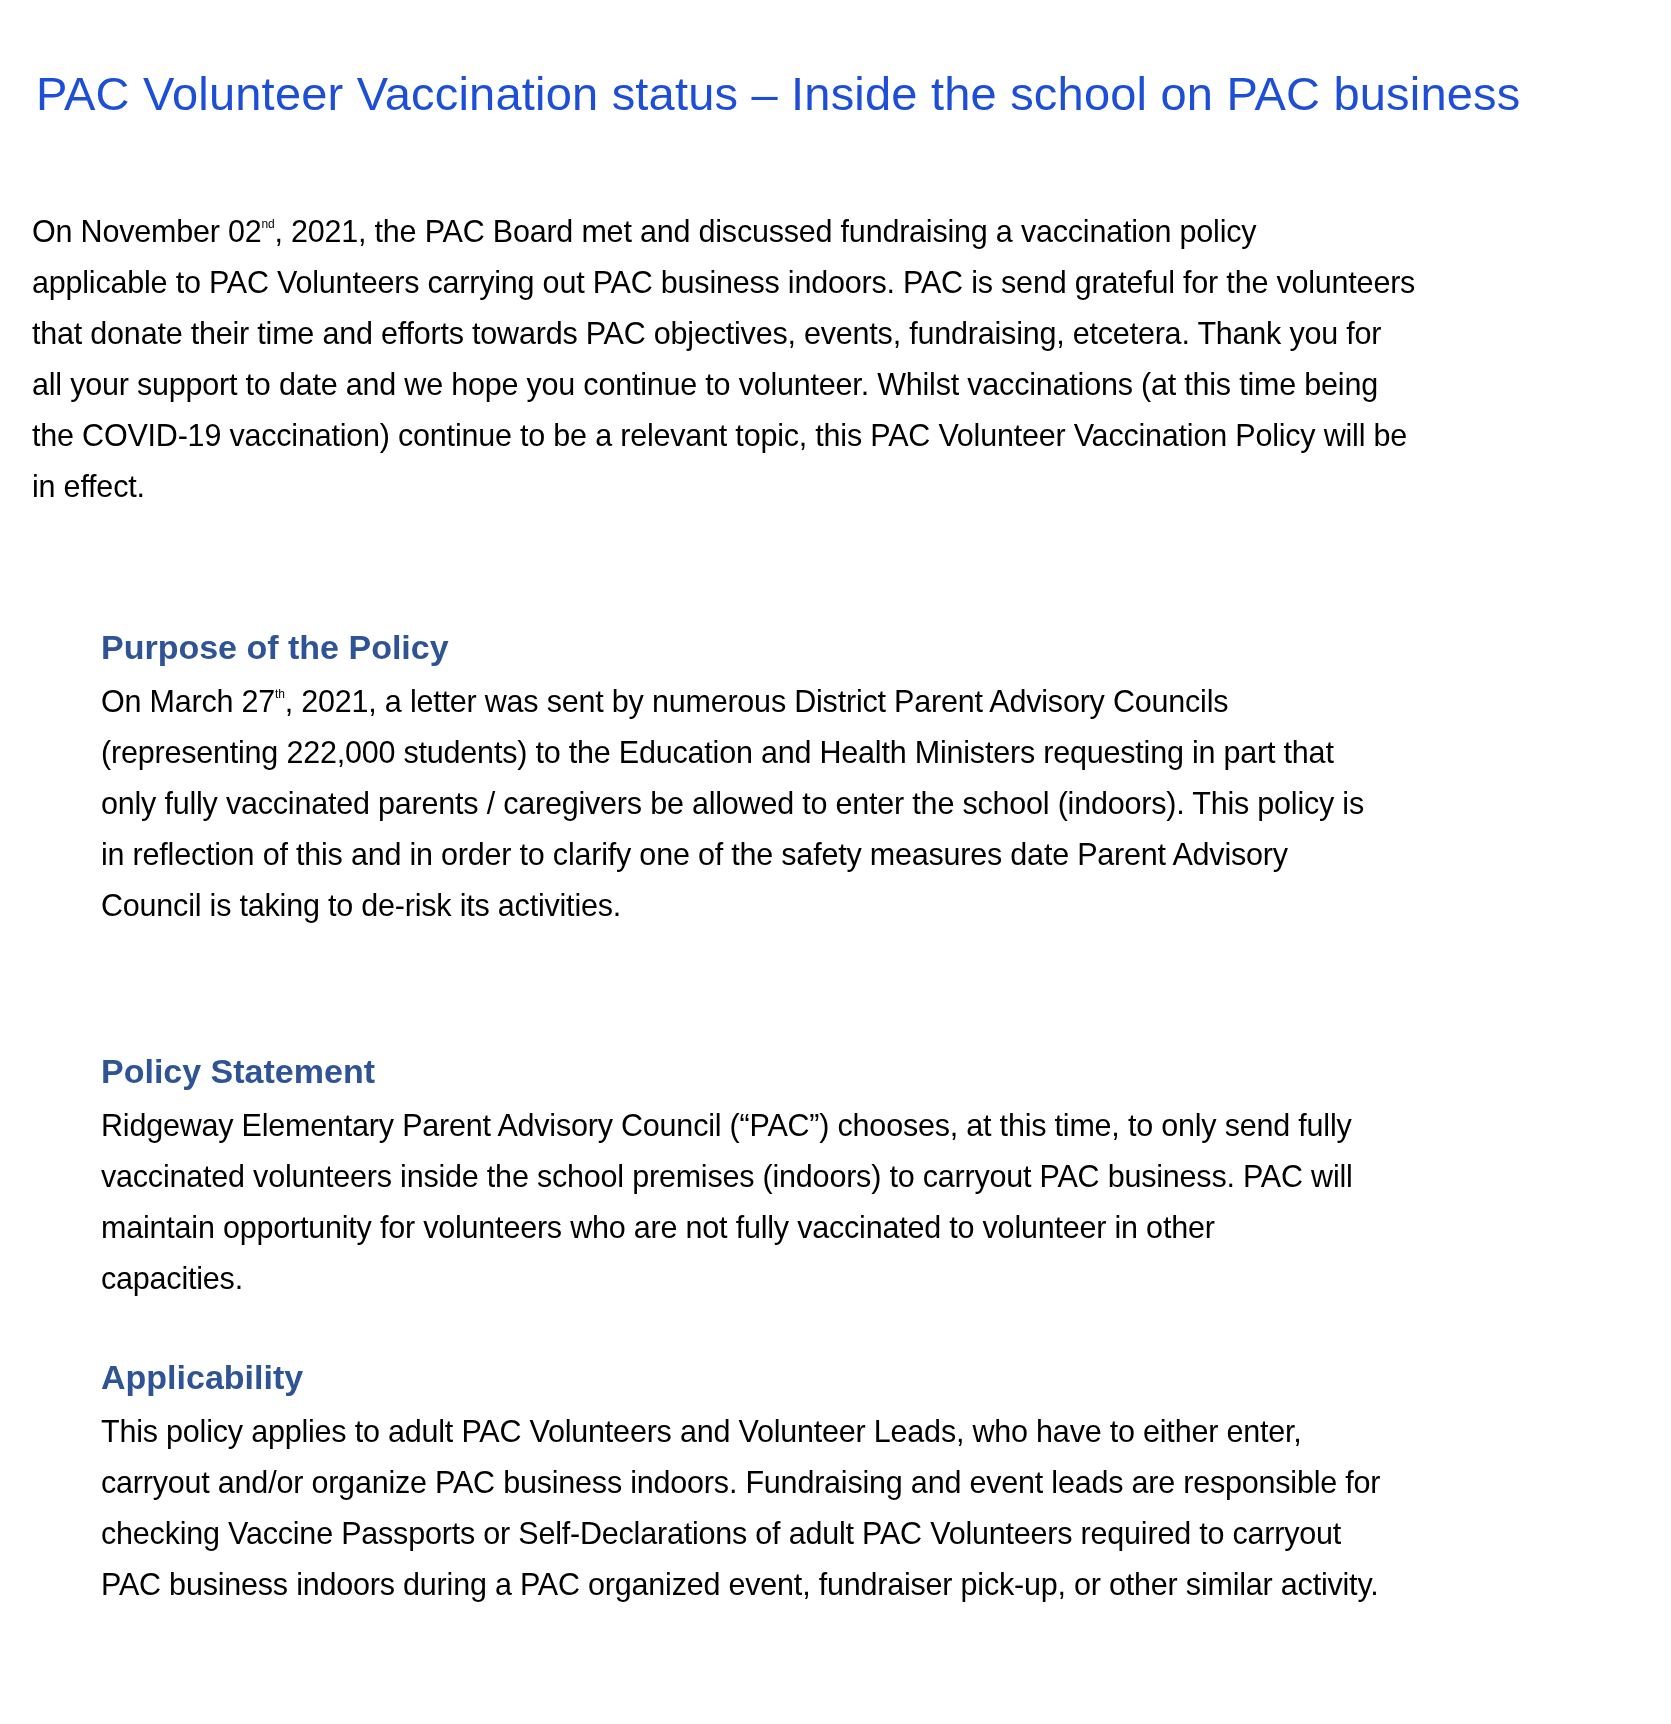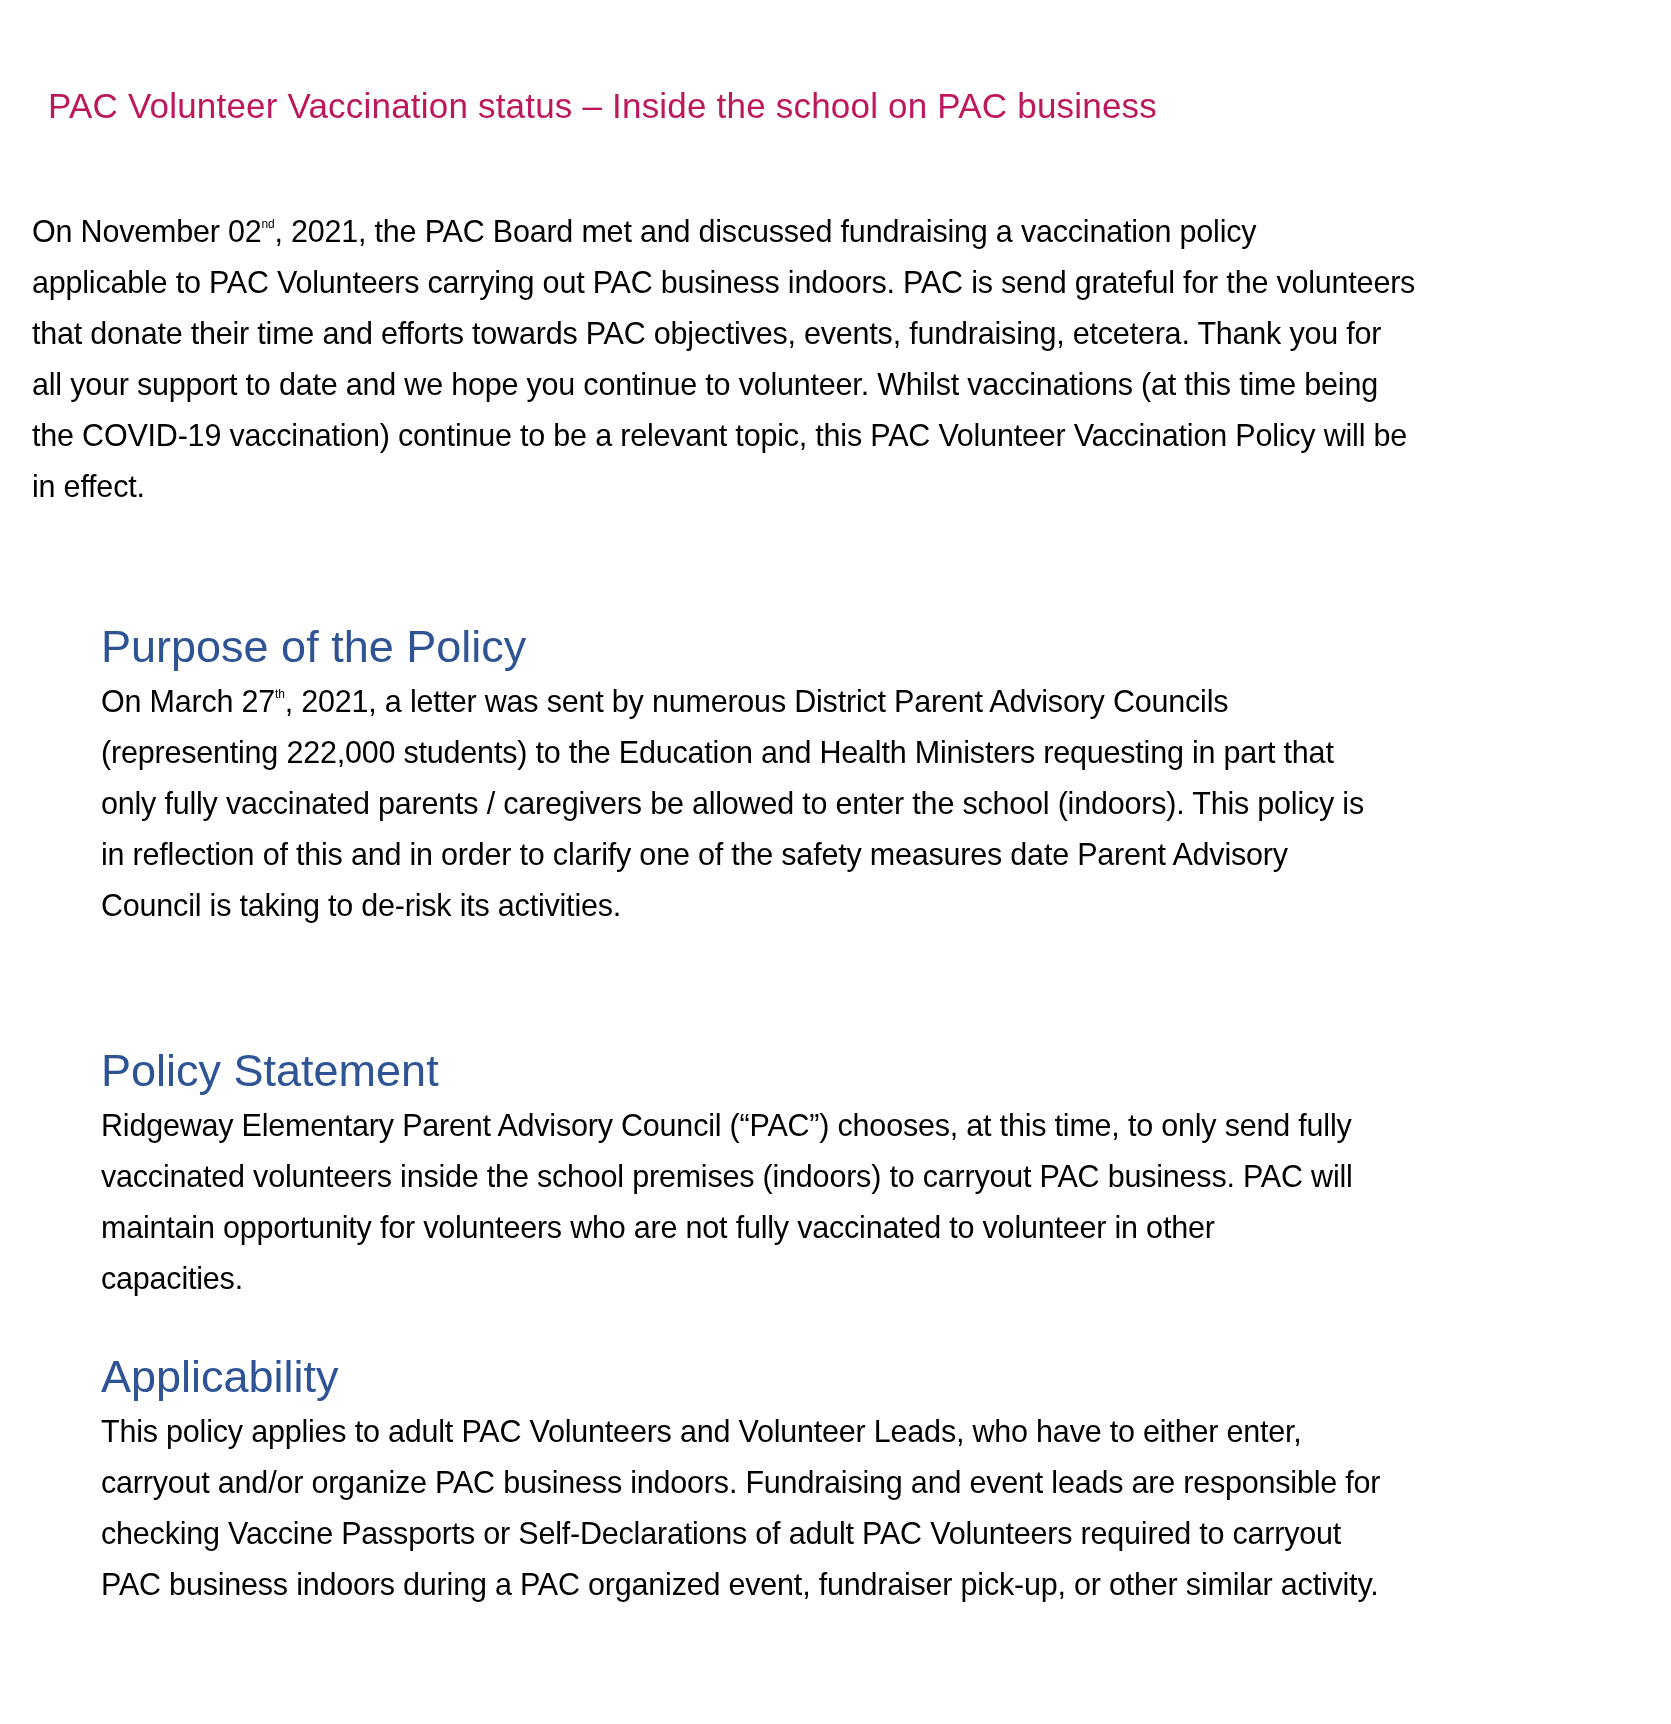--- a/index.html
+++ b/index.html
@@ -12,26 +12,26 @@
       height: 1724px;
       position: relative;
       overflow: hidden;
       font-family: "Liberation Sans", "DejaVu Sans", sans-serif;
       color: #000000;
     }
     .page-title {
       position: absolute;
       left: 32px;
       top: 58px;
-      margin: 16px;
+      margin: 4px;
       font-weight: normal;
-      font-size: 35px;
+      font-size: 47px;
       line-height: 64px;
       letter-spacing: 0.2px;
-      color: #be185d;
+      color: #1d4ed8;
       white-space: nowrap;
     }
     .intro {
       position: absolute;
       left: 32px;
       top: 206px;
       width: 1640px;
       margin: 0;
       font-size: 30.5px;
       line-height: 51px;
@@ -46,22 +46,22 @@
       line-height: 0;
       vertical-align: 14px;
     }
     .section {
       position: absolute;
       left: 101px;
       width: 1560px;
     }
     .section-heading {
       margin: 0;
-      font-weight: normal;
-      font-size: 45px;
+      font-weight: bold;
+      font-size: 34px;
       line-height: 58px;
       color: #2f5496;
       white-space: nowrap;
     }
     .section-body {
       margin: 0;
       font-size: 30.5px;
       line-height: 51px;
       letter-spacing: -0.2px;
     }

